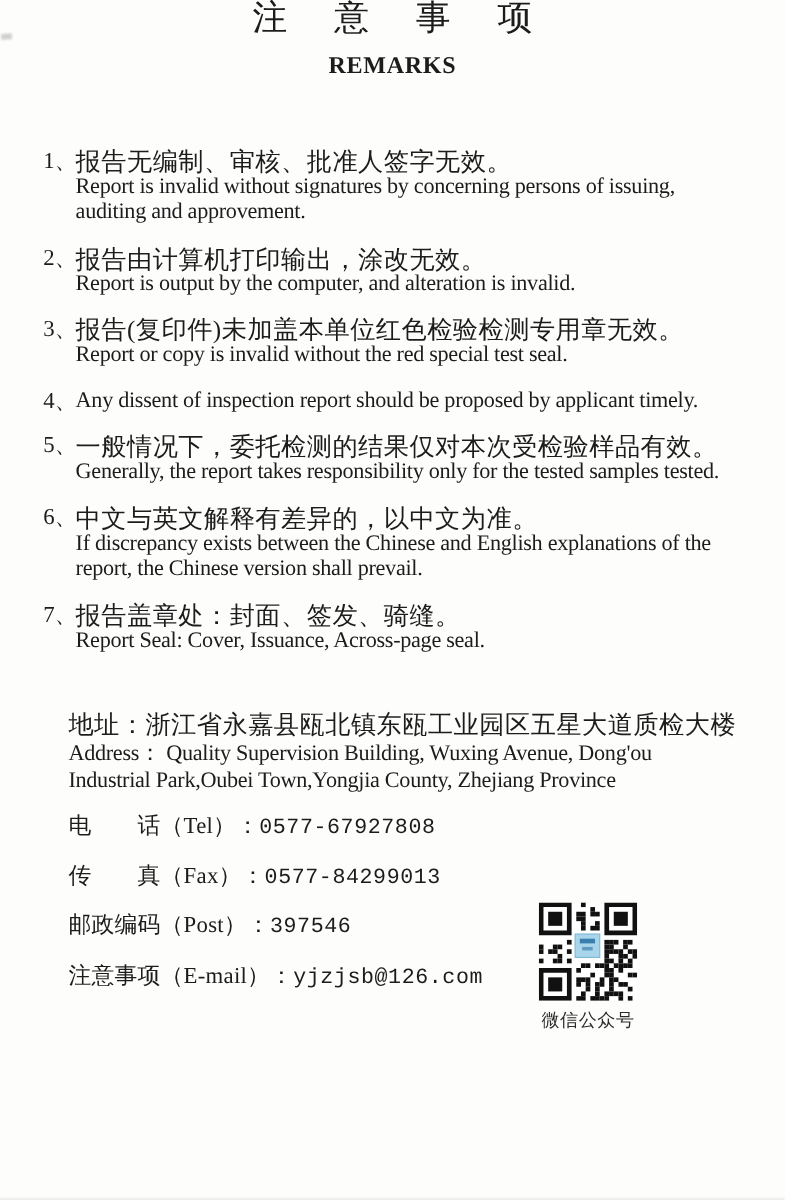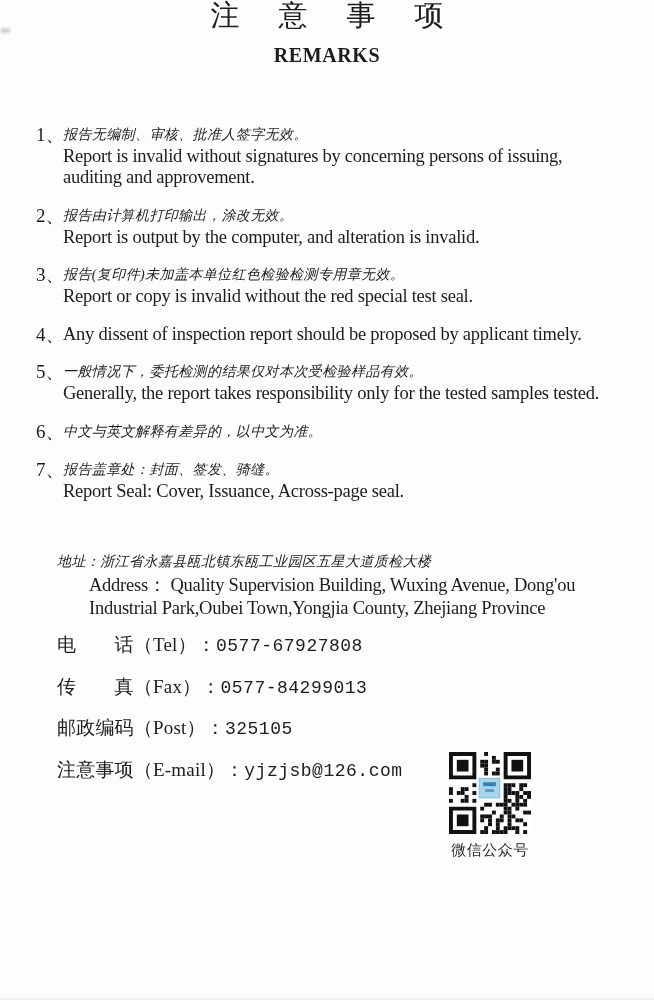--- a/index.html
+++ b/index.html
@@ -45,37 +45,36 @@
     position: relative;
     padding-left: 27px;
     margin-bottom: 16px;
     max-width: 556px;
   }
   .remark .num {
     position: absolute; left: 0; top: 0;
     font-size: 19px; line-height: 22px;
   }
   .zh {
-    font-size: 14px;
+    font-size: 21px;
     line-height: 22px;
     letter-spacing: 0.4px;
-    font-style: italic;
   }
   .en {
     font-size: 18.5px;
     line-height: 21.5px;
     letter-spacing: -0.25px;
   }
   
   .address {
     margin: 47px 38px 0 57px;
     max-width: 558px;
   }
   .address .zh { line-height: 25px; }
-  .address .en { line-height: 22.5px; margin-left: 32px; }
+  .address .en { line-height: 22.5px; }
   .contacts {
     margin: 13px 0 0 57px;
     width: 380px;
   }
   .contact-row {
     height: 22px;
     margin-bottom: 19.5px;
     white-space: nowrap;
   }
   .contact-label { font-size: 19px; letter-spacing: 0.2px; }
@@ -132,20 +131,21 @@
       <div class="en">Any dissent of inspection report should be proposed by applicant timely.</div>
     </div>
     <div class="remark">
       <span class="num">5、</span>
       <div class="zh">一般情况下，委托检测的结果仅对本次受检验样品有效。</div>
       <div class="en">Generally, the report takes responsibility only for the tested samples tested.</div>
     </div>
     <div class="remark">
       <span class="num">6、</span>
       <div class="zh">中文与英文解释有差异的，以中文为准。</div>
+      <div class="en">If discrepancy exists between the Chinese and English explanations of the report, the Chinese version shall prevail.</div>
     </div>
     <div class="remark">
       <span class="num">7、</span>
       <div class="zh">报告盖章处：封面、签发、骑缝。</div>
       <div class="en">Report Seal: Cover, Issuance, Across-page seal.</div>
     </div>
   </div>
 
   <div class="address">
     <div class="zh">地址：浙江省永嘉县瓯北镇东瓯工业园区五星大道质检大楼</div>
@@ -153,21 +153,21 @@
   </div>
 
   <div class="contacts">
     <div class="contact-row">
       <span class="contact-label">电　　话（Tel）：</span><span class="contact-value">0577-67927808</span>
     </div>
     <div class="contact-row">
       <span class="contact-label">传　　真（Fax）：</span><span class="contact-value">0577-84299013</span>
     </div>
     <div class="contact-row">
-      <span class="contact-label">邮政编码（Post）：</span><span class="contact-value">325105</span>
+      <span class="contact-label">邮政编码（Post）：</span><span class="contact-value">397546</span>
     </div>
     <div class="contact-row">
       <span class="contact-label">注意事项（E-mail）：</span><span class="contact-value">yjzjsb@126.com</span>
     </div>
   </div>
 
   <div class="qr-wrap">
     <svg viewBox="0 0 84 84" xmlns="http://www.w3.org/2000/svg">
       <rect x="0" y="0" width="84" height="84" fill="#ffffff"></rect>
       <defs>

